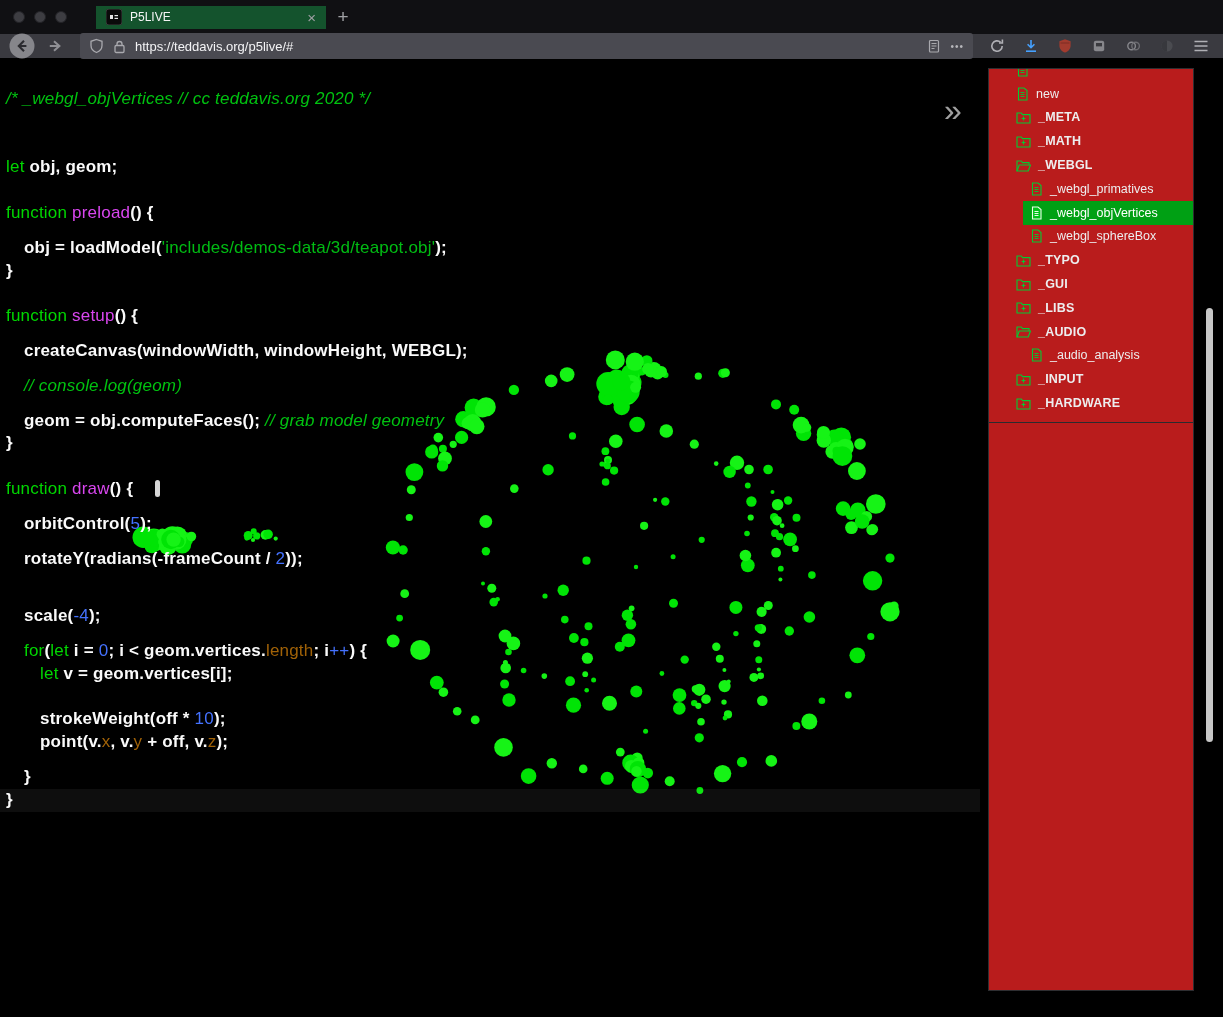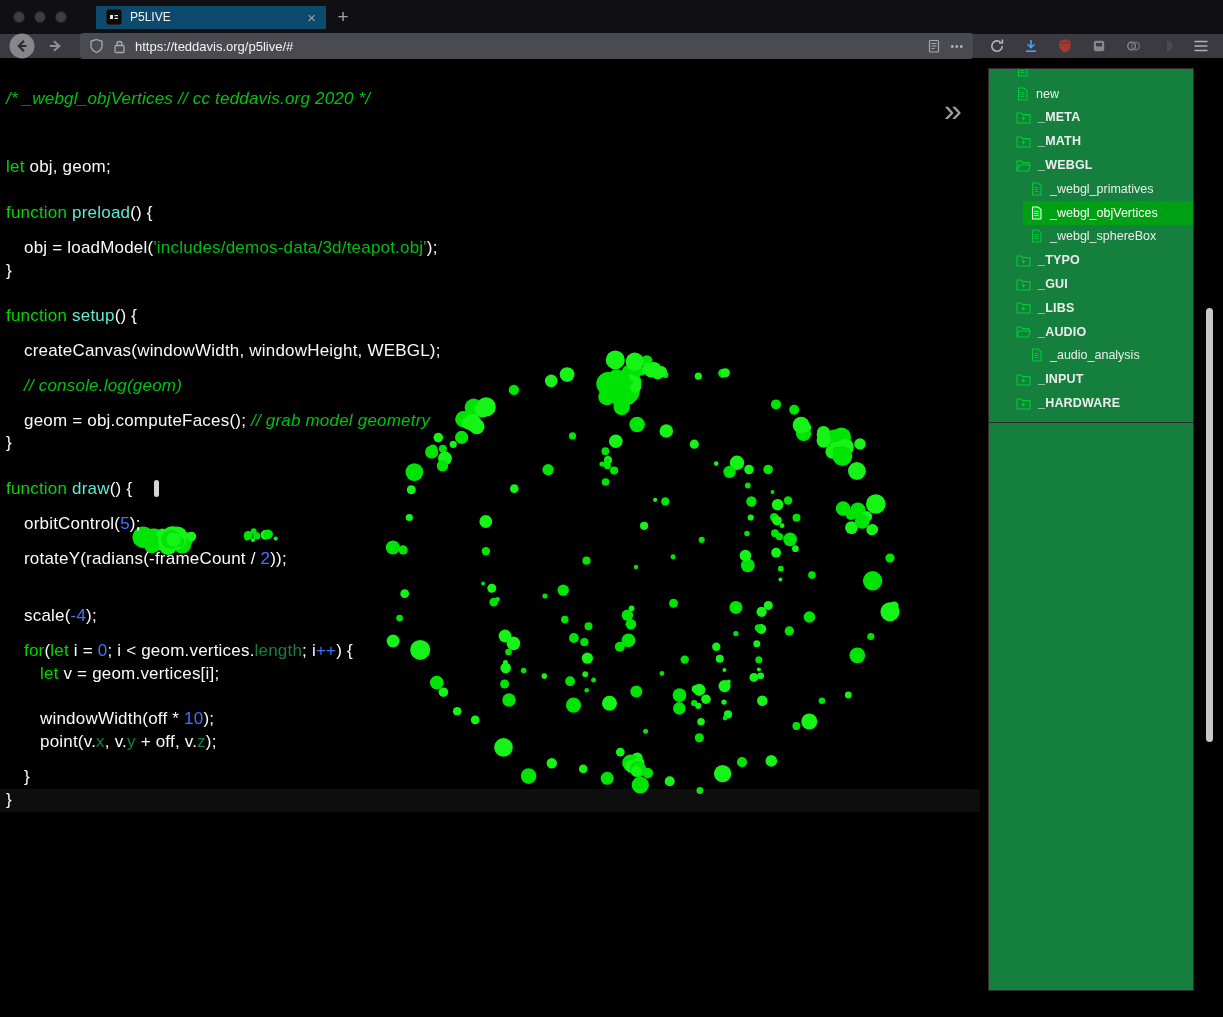--- a/index.html
+++ b/index.html
@@ -2,21 +2,21 @@
 <html><head>
 <meta charset="utf-8">
 <style>
   html,body{margin:0;padding:0;background:#000;}
   body{width:1223px;height:1017px;position:relative;overflow:hidden;font-family:"Liberation Sans",sans-serif;}
 
   
   .tabbar{height:34px;background:#101013;display:flex;align-items:center;}
   .traffic{width:96px;display:flex;gap:9px;padding-left:13px;box-sizing:border-box;}
   .tl{width:12px;height:12px;border-radius:50%;background:#3d3d42;border:1px solid #232327;box-sizing:border-box;}
-  .tab{width:230px;height:23px;background:#0c4a6e;display:flex;align-items:center;gap:8px;padding:0 10px;box-sizing:border-box;}
+  .tab{width:230px;height:23px;background:#14532d;display:flex;align-items:center;gap:8px;padding:0 10px;box-sizing:border-box;}
   .tab-title{font-size:12px;color:#f4f4f5;flex:1;}
   .tab-close{color:#9fa0a4;font-size:15px;line-height:1;cursor:pointer;}
   .newtab{width:34px;text-align:center;color:#9fa0a4;font-size:19px;cursor:pointer;}
 
   .navbar{height:24px;background:#3a3a40;display:flex;align-items:center;padding:0 8px;gap:6px;}
   .icon-btn{background:none;border:none;padding:0;width:28px;height:28px;display:flex;align-items:center;justify-content:center;cursor:pointer;flex:0 0 auto;}
   .urlbar{flex:1;height:26px;background:#4a4a51;border-radius:3px;display:flex;align-items:center;padding:0 9px;gap:9px;margin:0 4px;min-width:0;}
   .url-text{font-size:13px;color:#f3f3f5;flex:1;white-space:nowrap;overflow:hidden;}
   .page-actions{color:#b6b6ba;font-size:10px;letter-spacing:1px;cursor:pointer;}
 
@@ -24,30 +24,30 @@
   #content{position:absolute;top:68px;left:0;right:0;bottom:0;background:#000;overflow:hidden;}
   #sketch{position:absolute;top:0;left:0;}
 
   #code{position:absolute;top:0;left:0;width:980px;padding-top:20px;font-size:17px;line-height:22.8px;font-weight:400;letter-spacing:.2px;}
   .code-line{padding-left:6px;min-height:22.8px;white-space:pre;cursor:text;}
   .code-line.ind1{padding-left:24px;margin-top:12px;}
   .code-line.ind2{padding-left:40px;}
   .code-line.active-line{background:rgba(255,255,255,0.055);}
   .tk-cm{color:#00c210;font-style:italic;}
   .tk-kw{color:#00d600;}
-  .tk-fn{color:#5eead4;}
+  .tk-fn{color:#d946ef;}
   .tk-num{color:#4472ff;}
   .tk-str{color:#00bb13;}
-  .tk-prop{color:#15803d;}
-  .tk-pl{color:#fafafa;}
+  .tk-prop{color:#a16207;}
+  .tk-pl{color:#fafafa;font-weight:bold;}
   .caret{display:inline-block;width:5px;height:17px;background:#d6d6d6;border-radius:2.5px;margin-left:22px;vertical-align:-3px;}
 
   #menu-toggle{position:absolute;left:944px;top:26px;font-size:32px;color:#a0a0a0;cursor:pointer;line-height:1;}
 
-  #sidebar{position:absolute;left:988px;top:0;width:206px;height:923px;background:#15803d;border:1px solid #2e2e31;box-sizing:border-box;display:flex;flex-direction:column;gap:10px;}
+  #sidebar{position:absolute;left:988px;top:0;width:206px;height:923px;background:#b91c1c;border:1px solid #2e2e31;box-sizing:border-box;display:flex;flex-direction:column;gap:10px;}
   #file-tree{height:354px;border-bottom:1px solid #2b2b2e;overflow:hidden;padding-left:20px;box-sizing:border-box;}
   #file-list{margin-top:-11px;}
   .file-row{display:flex;align-items:center;height:23.8px;padding:0 4px 0 7px;gap:7px;font-size:12.5px;color:#ededee;cursor:pointer;}
   .file-row.lvl1{margin-left:14px;}
   .file-row .folder-label{font-weight:700;letter-spacing:.2px;}
   .file-row.selected{background:#00a014;color:#ffffff;}
   .file-icon-wrap{display:flex;align-items:center;flex:0 0 auto;}
   #menu-rest{flex:1;}
 
   #scroll-thumb{position:absolute;left:1206px;top:240px;width:7px;height:434px;background:#c7c7c7;border-radius:3.5px;cursor:pointer;}
@@ -458,21 +458,21 @@
       <div class="code-line"><span class="tk-pl">}</span></div>
       <div class="code-line">&nbsp;</div>
       <div class="code-line"><span class="tk-kw">function </span><span class="tk-fn">draw</span><span class="tk-pl">() {</span><span class="caret"></span></div>
       <div class="code-line ind1"><span class="tk-pl">orbitControl(</span><span class="tk-num">5</span><span class="tk-pl">);</span></div>
       <div class="code-line ind1"><span class="tk-pl">rotateY(radians(-frameCount / </span><span class="tk-num">2</span><span class="tk-pl">));</span></div>
       <div class="code-line">&nbsp;</div>
       <div class="code-line ind1"><span class="tk-pl">scale(</span><span class="tk-num">-4</span><span class="tk-pl">);</span></div>
       <div class="code-line ind1"><span class="tk-kw">for</span><span class="tk-pl">(</span><span class="tk-kw">let</span><span class="tk-pl"> i = </span><span class="tk-num">0</span><span class="tk-pl">; i &lt; geom.vertices.</span><span class="tk-prop">length</span><span class="tk-pl">; i</span><span class="tk-num">++</span><span class="tk-pl">) {</span></div>
       <div class="code-line ind2"><span class="tk-kw">let</span><span class="tk-pl"> v = geom.vertices[i];</span></div>
       <div class="code-line">&nbsp;</div>
-      <div class="code-line ind2"><span class="tk-pl">windowWidth(off * </span><span class="tk-num">10</span><span class="tk-pl">);</span></div>
+      <div class="code-line ind2"><span class="tk-pl">strokeWeight(off * </span><span class="tk-num">10</span><span class="tk-pl">);</span></div>
       <div class="code-line ind2"><span class="tk-pl">point(v.</span><span class="tk-prop">x</span><span class="tk-pl">, v.</span><span class="tk-prop">y</span><span class="tk-pl"> + off, v.</span><span class="tk-prop">z</span><span class="tk-pl">);</span></div>
       <div class="code-line ind1"><span class="tk-pl">}</span></div>
       <div class="code-line active-line"><span class="tk-pl">}</span></div>
     </div>
 
   <div id="menu-toggle">»</div>
 
   <div id="sidebar">
     <div id="file-tree">
       <div id="file-list">

